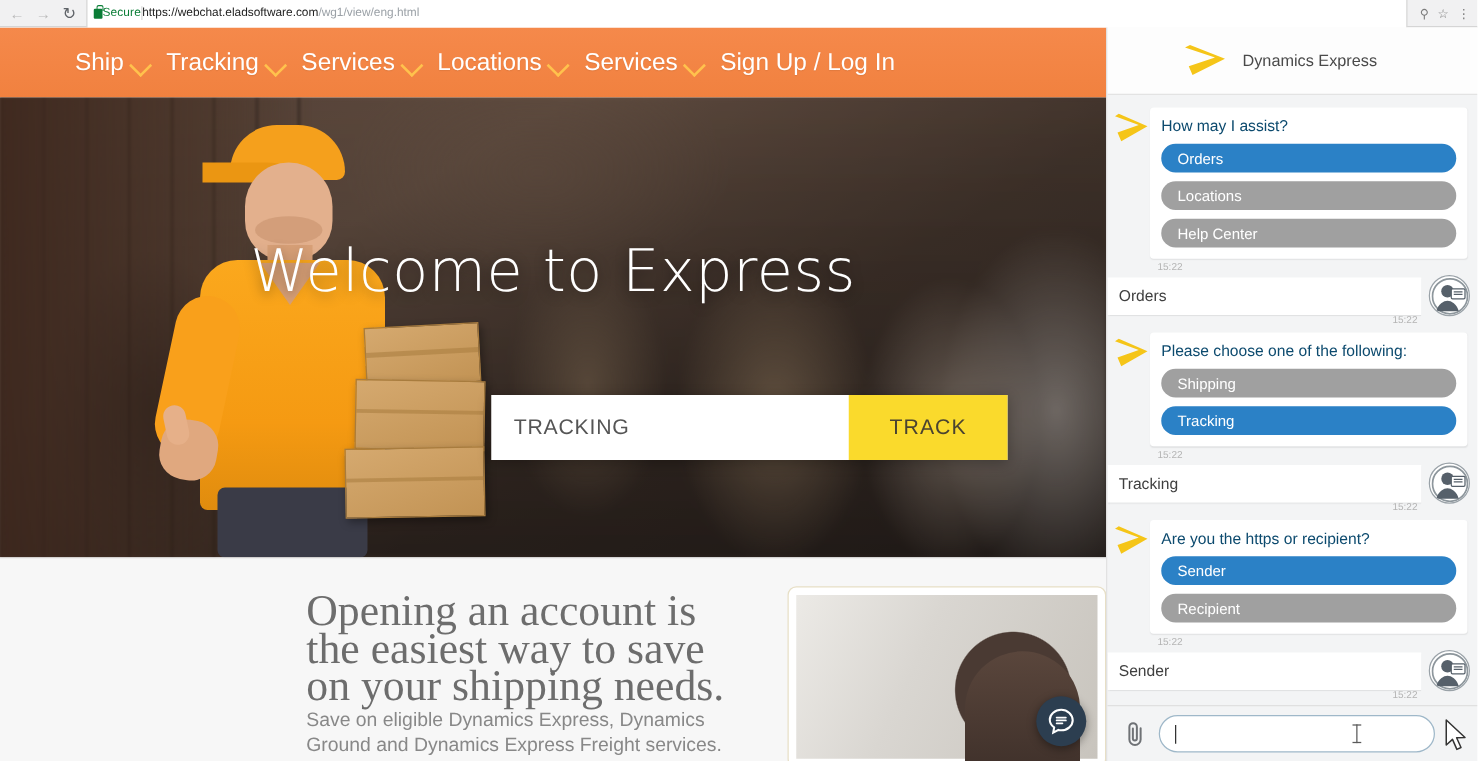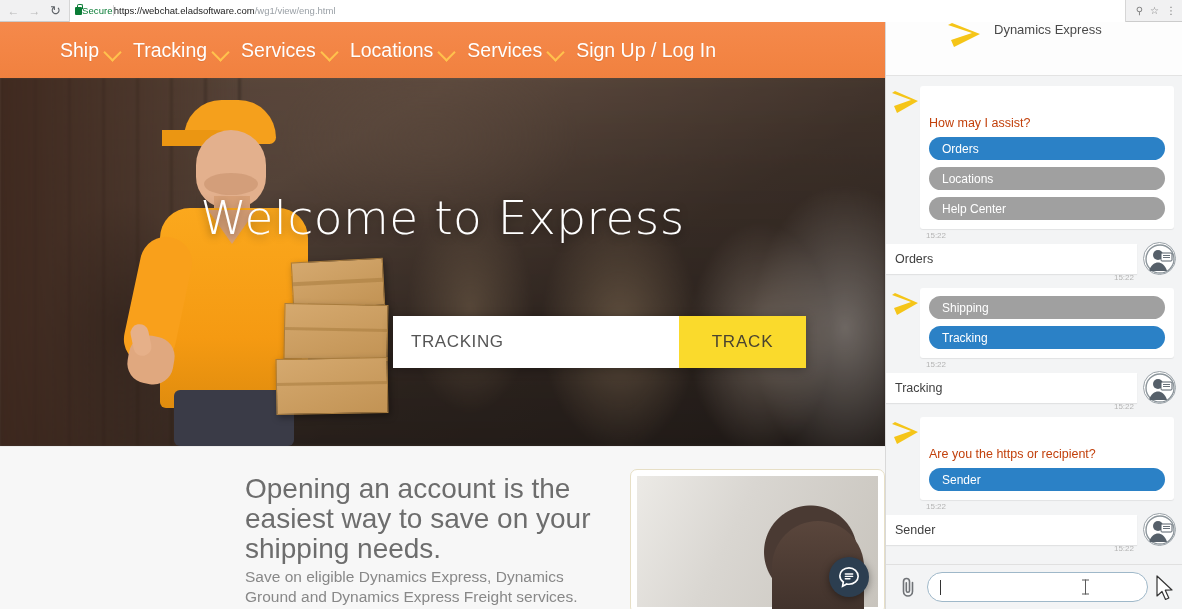--- a/index.html
+++ b/index.html
@@ -184,22 +184,22 @@
     cursor: pointer;
   }
 
   
   .lower {
     position: relative; height: 163px; background: #f7f7f7;
     border-top: 1px solid #ececec;
   }
   .lower-head {
     position: absolute; left: 245px; top: 27px; width: 360px;
-    font-family: Liberation Sans, sans-serif;
-    font-size: 28px; line-height: 30px; font-weight: 300; color: #6d6d6d;
+    font-family: Liberation Serif, serif;
+    font-size: 35px; line-height: 30px; font-weight: 300; color: #6d6d6d;
   }
   .lower-sub {
     position: absolute; left: 245px; top: 120px; width: 340px;
     font-size: 15.5px; line-height: 20px; color: #888;
   }
   .lower-card {
     position: absolute; left: 630px; top: 22px; width: 255px; height: 145px;
     background: #fff; border: 1px solid #e7dfc6; border-radius: 7px;
     overflow: hidden;
   }
@@ -224,40 +224,40 @@
 
   
   .chat {
     position: absolute; top: 22px; left: 885px; width: 297px; height: 587px;
     background: #fbfbfb; border-left: 1px solid #d9d9d9;
     display: flex; flex-direction: column;
   }
   .chat-header {
     height: 54px; flex: 0 0 auto; background: #fdfdfd;
     border-bottom: 1px solid #e3e3e3;
-    display: flex; gap: 12px; padding-left: 60px;
+    display: flex; align-items: center; gap: 12px; padding-left: 60px;
   }
   .chat-logo { width: 36px; height: 28px; flex: 0 0 auto; }
   .chat-logo svg { width: 100%; height: 100%; display: block; }
   .chat-title { font-size: 13px; color: #4a4a4a; }
 
   .chat-body {
     flex: 1 1 auto; position: relative; overflow: hidden;
     background: #f3f4f5; padding: 6px 0 0 0;
   }
   .msg-group { position: relative; margin-bottom: 2px; }
 
   .bot-row { display: flex; align-items: flex-start; padding: 4px 8px 0 4px; }
   .bot-arrow { width: 30px; height: 26px; flex: 0 0 auto; margin-top: 4px; }
   .bot-arrow svg { width: 100%; height: 100%; display: block; }
   .bot-bubble {
     flex: 1 1 auto; background: #fff; border-radius: 3px;
     padding: 8px 9px 9px 9px; box-shadow: 0 1px 1px rgba(0,0,0,.07);
   }
-  .bot-text { font-size: 12.5px; color: #c2410c; margin-bottom: 7px; margin-top: 22px; }
+  .bot-text { font-size: 12.5px; color: #0c4a6e; margin-bottom: 7px; }
   .opt {
     height: 23px; border-radius: 12px; margin-top: 7px;
     display: flex; align-items: center; padding-left: 13px;
     font-size: 12px; color: #fff; cursor: pointer;
   }
   .opt:first-of-type { margin-top: 0; }
   .opt.blue { background: #2b81c6; }
   .opt.grey { background: #a0a0a0; }
 
   .ts {
@@ -457,20 +457,21 @@
       </div>
 
       <div class="msg-group">
         <div class="bot-row">
           <div class="bot-arrow">
             <svg viewBox="0 0 30 26">
                 <path d="M2 3 L21 10 L4 16 L7 23 L28 11 L5 1 Z" fill="#f5c518"></path>
               </svg>
           </div>
           <div class="bot-bubble">
+            <div class="bot-text">Please choose one of the following:</div>
             <div class="opt grey">Shipping</div>
             <div class="opt blue">Tracking</div>
           </div>
         </div>
         <div class="ts">15:22</div>
       </div>
 
       <div class="msg-group">
         <div class="user-row">
           <div class="user-bubble">Tracking</div>
@@ -490,20 +491,21 @@
       <div class="msg-group">
         <div class="bot-row">
           <div class="bot-arrow">
             <svg viewBox="0 0 30 26">
                 <path d="M2 3 L21 10 L4 16 L7 23 L28 11 L5 1 Z" fill="#f5c518"></path>
               </svg>
           </div>
           <div class="bot-bubble">
             <div class="bot-text">Are you the https or recipient?</div>
             <div class="opt blue">Sender</div>
+            <div class="opt grey">Recipient</div>
           </div>
         </div>
         <div class="ts">15:22</div>
       </div>
 
       <div class="msg-group">
         <div class="user-row">
           <div class="user-bubble">Sender</div>
           <div class="avatar">
             <svg viewBox="0 0 30 30">

